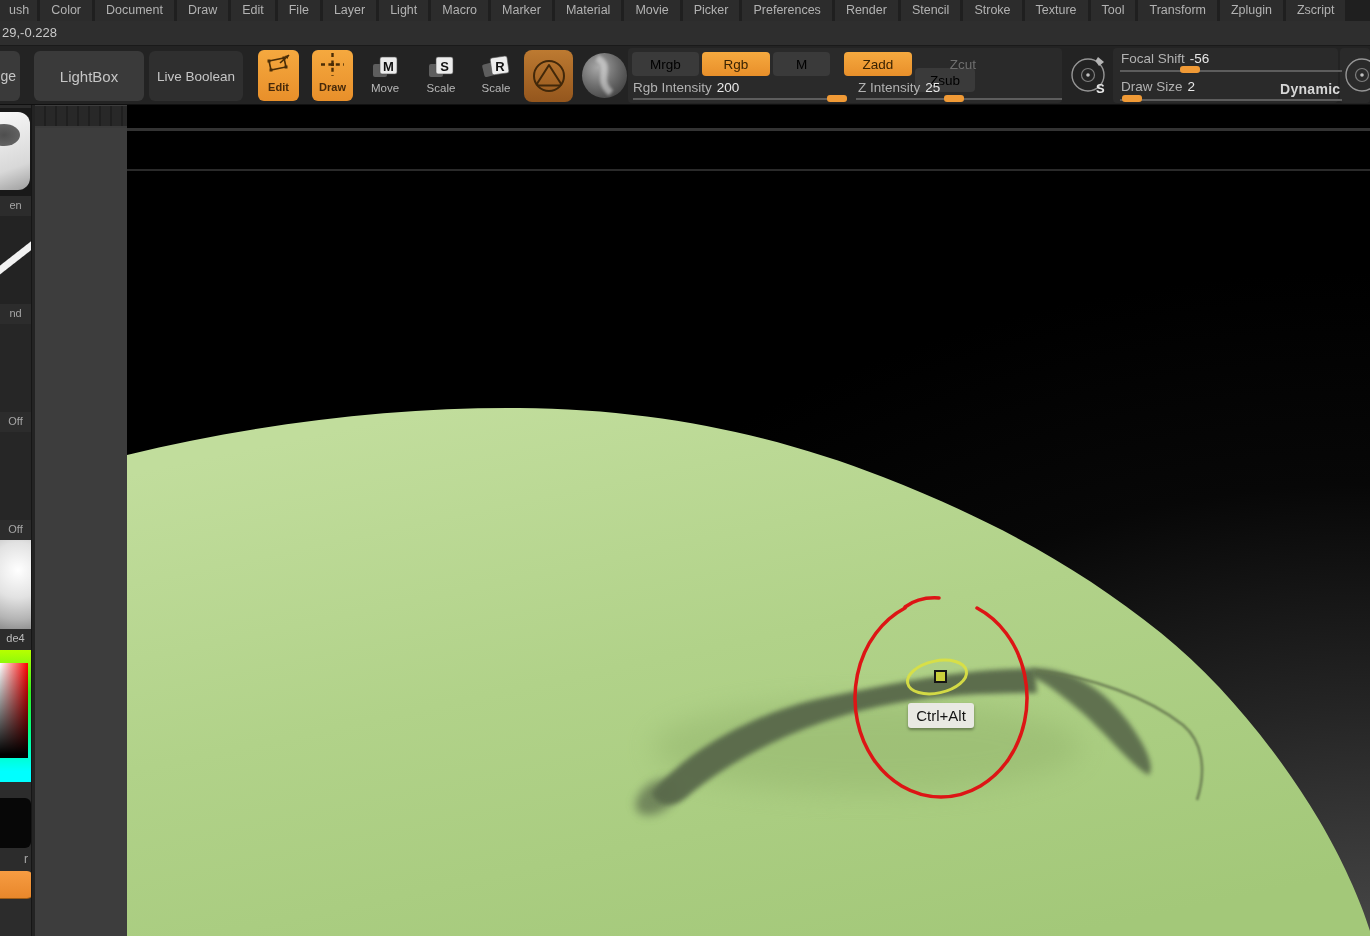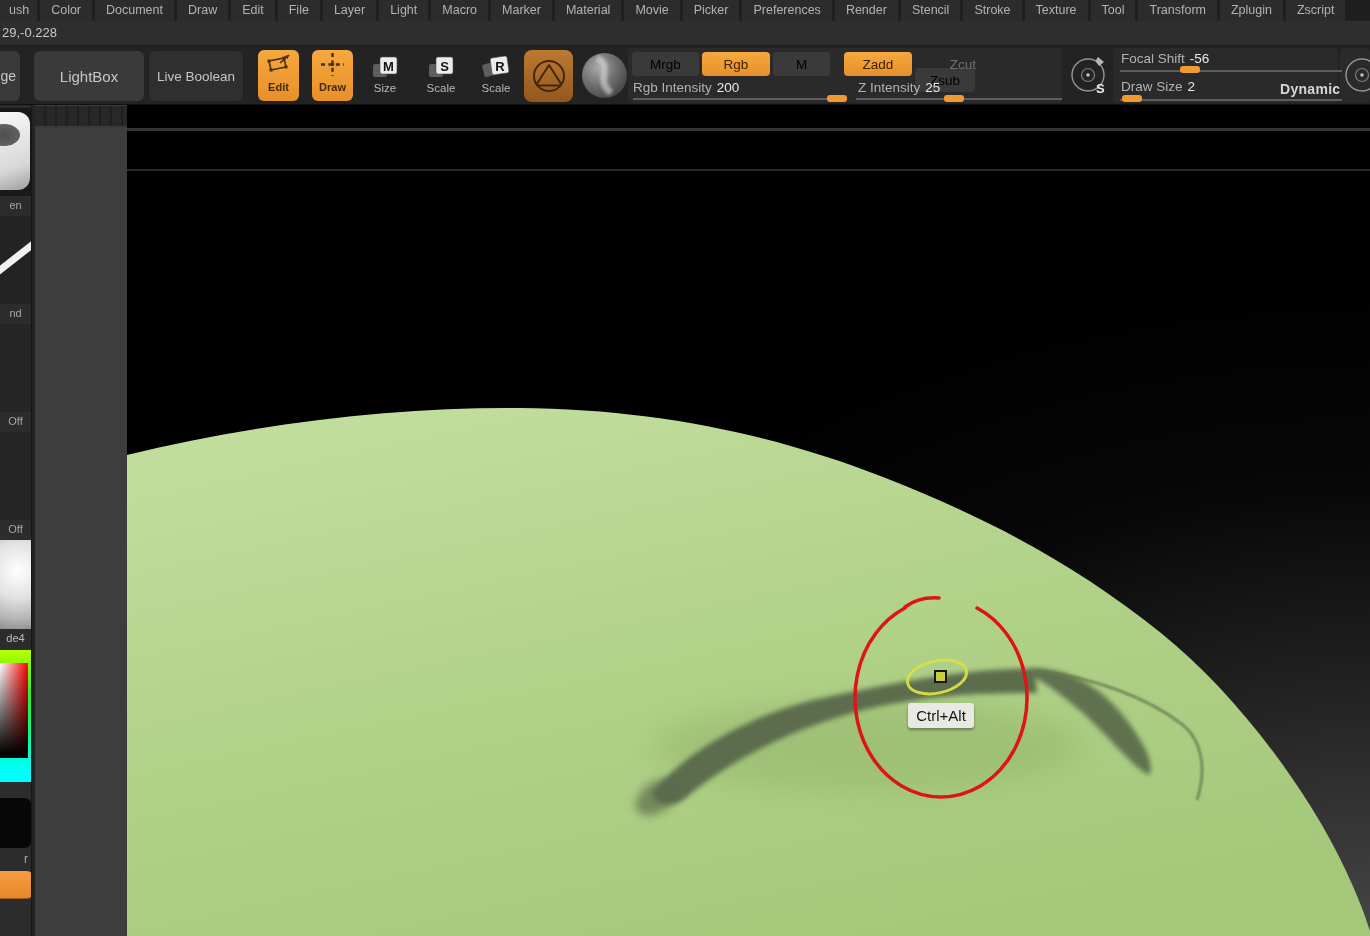--- a/index.html
+++ b/index.html
@@ -117,21 +117,21 @@
     </span>
     <span class="blabel">Draw</span>
   </div>
 
   <div class="abs xsr" style="left:362px;top:55px;width:46px;">
     <svg width="30" height="26" viewBox="0 0 30 26">
       <rect x="3" y="9" width="14" height="13" rx="2" fill="#8f8f8f" opacity="0.55"></rect>
       <rect x="10" y="2" width="17" height="17" rx="2" fill="#ececec" stroke="#4f4f4f" stroke-width="0.6"></rect>
       <text x="18.5" y="15.5" text-anchor="middle" font-size="13" font-weight="bold" fill="#111">M</text>
     </svg>
-    <span class="xlabel">Size</span>
+    <span class="xlabel">Move</span>
   </div>
   <div class="abs xsr" style="left:418px;top:55px;width:46px;">
     <svg width="30" height="26" viewBox="0 0 30 26">
       <rect x="3" y="9" width="14" height="13" rx="2" fill="#8f8f8f" opacity="0.55"></rect>
       <rect x="10" y="2" width="17" height="17" rx="2" fill="#ececec" stroke="#4f4f4f" stroke-width="0.6"></rect>
       <text x="18.5" y="15.5" text-anchor="middle" font-size="13" font-weight="bold" fill="#111">S</text>
     </svg>
     <span class="xlabel">Scale</span>
   </div>
   <div class="abs xsr" style="left:472px;top:55px;width:48px;">

